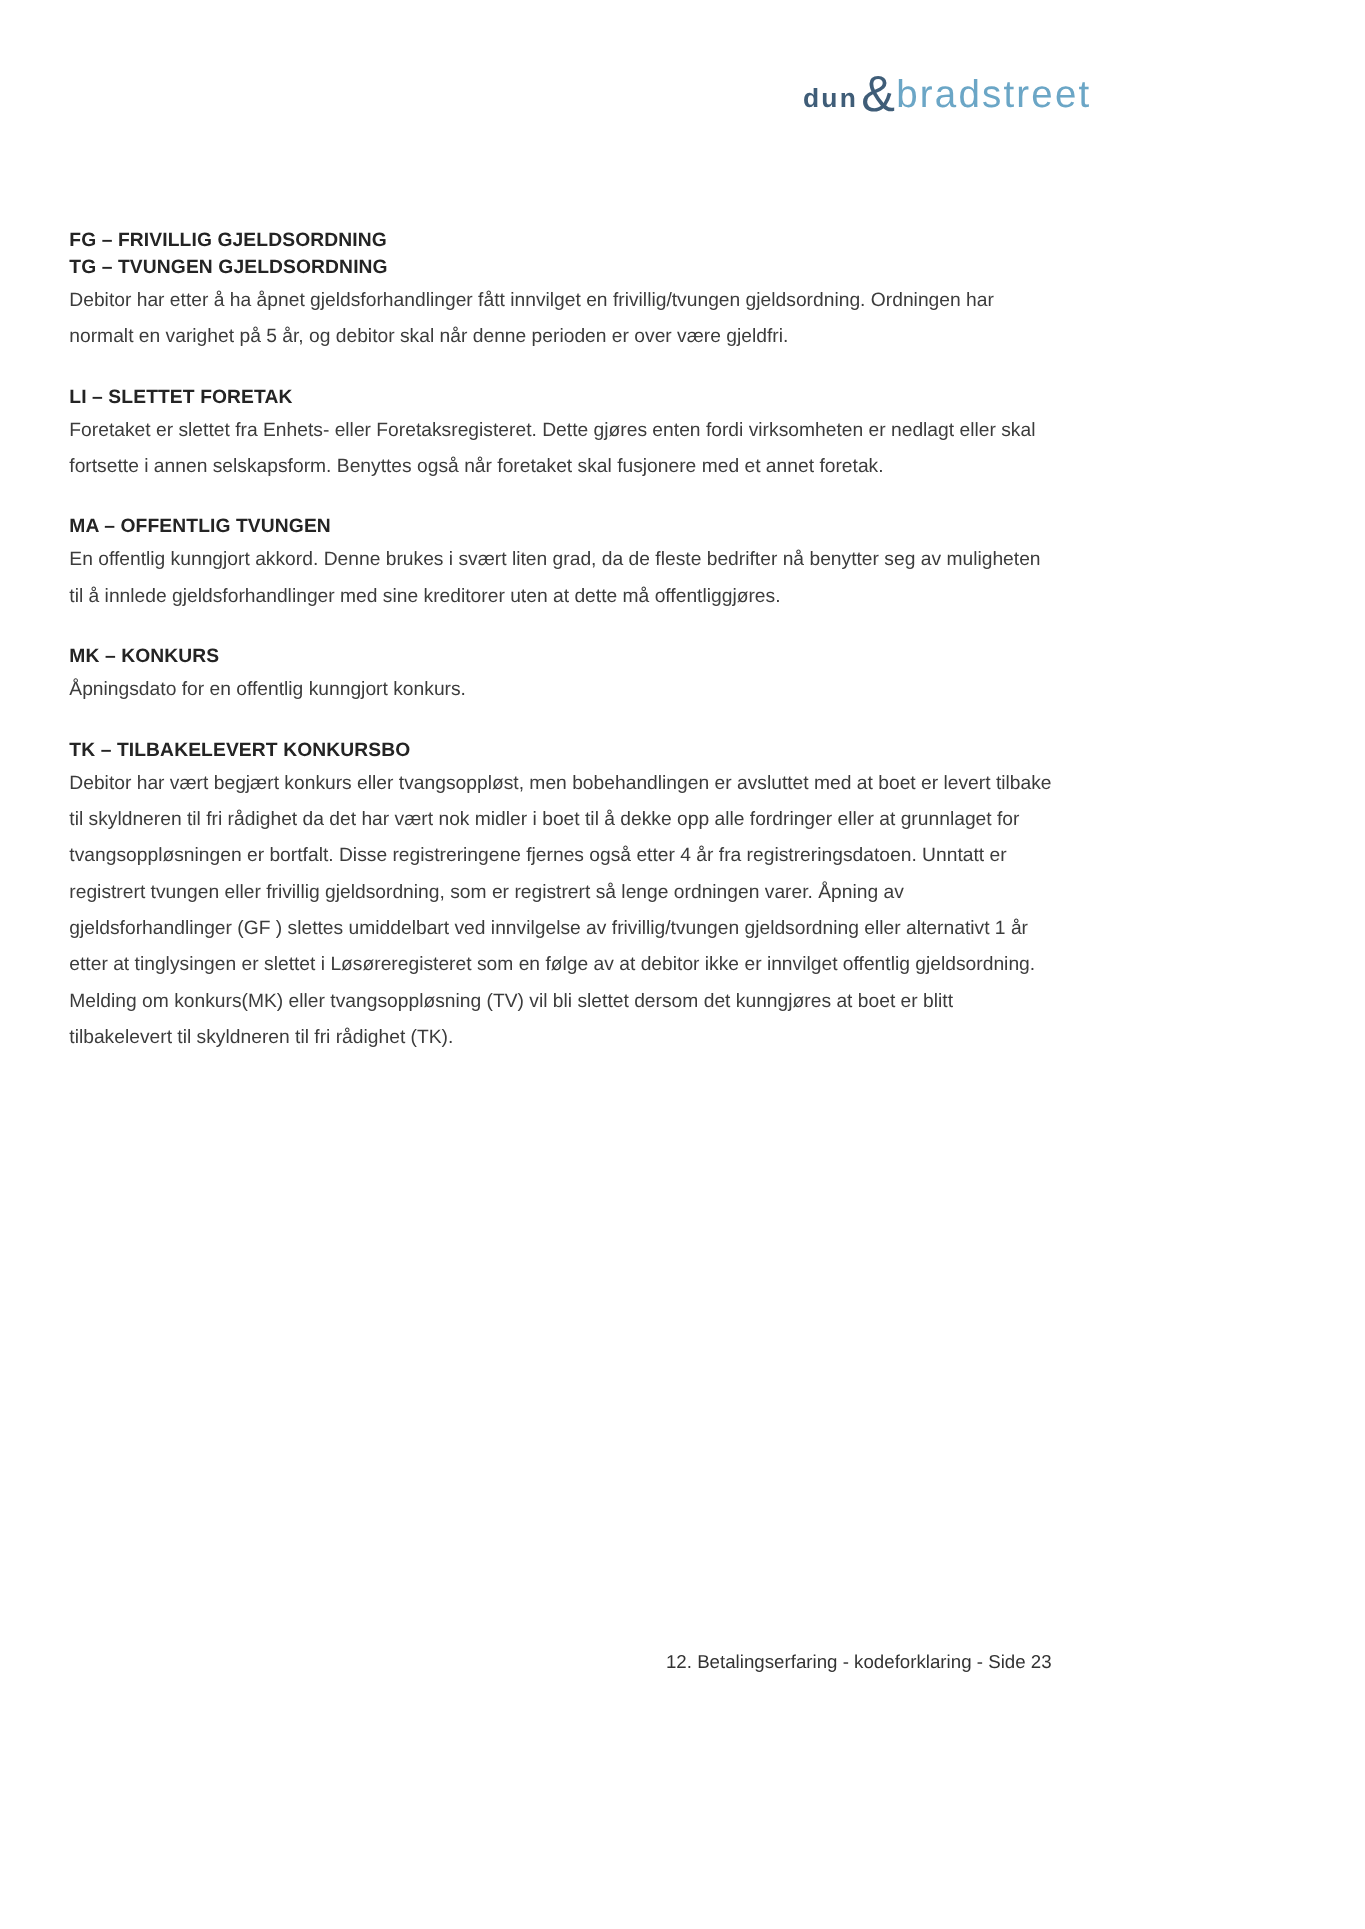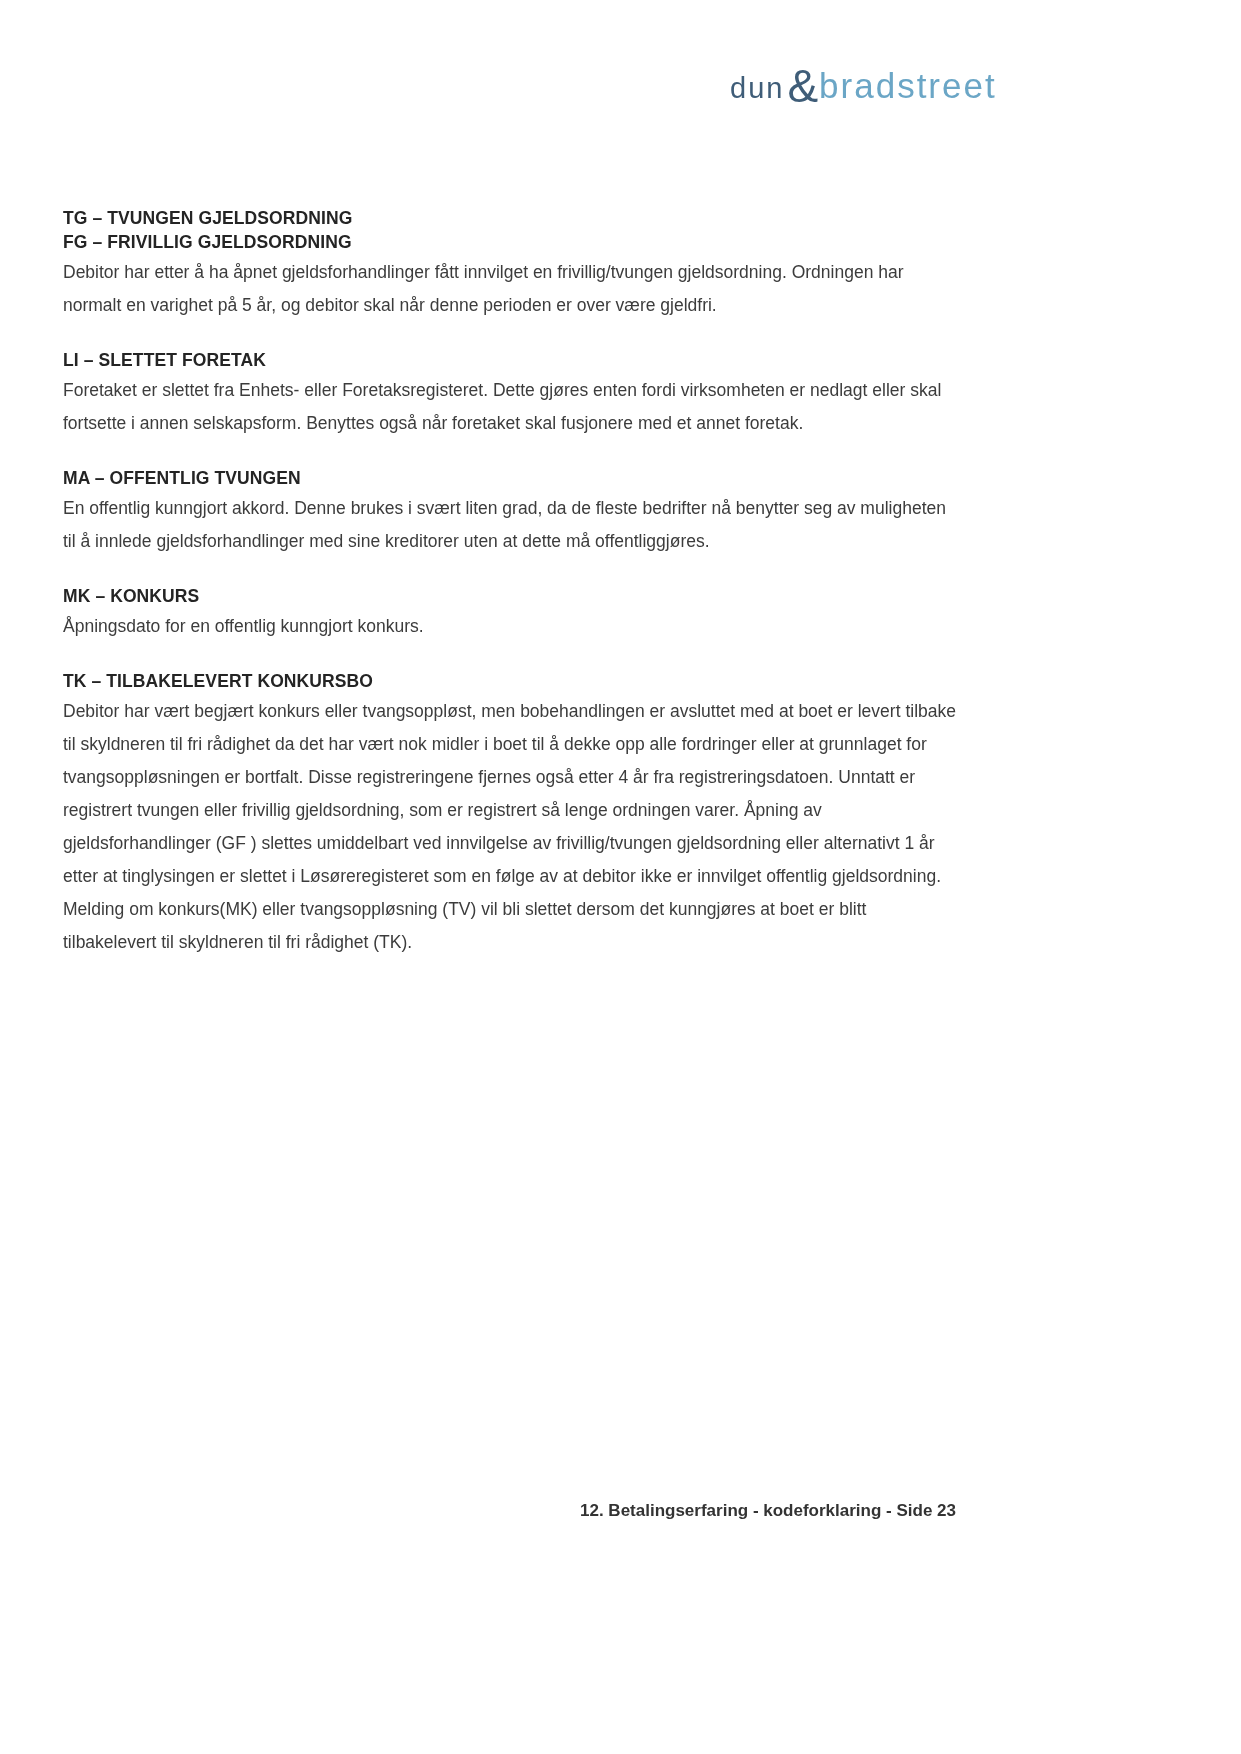--- a/index.html
+++ b/index.html
@@ -16,24 +16,24 @@
   .logo {
     position: absolute;
     top: 66px;
     left: 730px;
     display: flex;
     align-items: baseline;
     white-space: nowrap;
     user-select: none;
   }
   .logo .word1 {
-    font-size: 29px;
+    font-size: 24px;
     letter-spacing: 2px;
     color: #3f5d78;
-    font-weight: 400;
+    font-weight: 700;
   }
   .logo .amp {
     font-size: 46px;
     line-height: 0;
     color: #3f5d78;
     font-weight: 400;
     margin: 0 1px 0 3px;
     position: relative;
     top: 4px;
   }
@@ -68,39 +68,38 @@
   
   .footer {
     position: absolute;
     top: 1500px;
     left: 63px;
     width: 893px;
     text-align: right;
     font-size: 17px;
     color: #333333;
     line-height: 22px;
-    font-weight: bold;
   }
 </style>
 </head>
 <body>
 
 <div class="page">
 
   <div class="logo">
     <span class="word1">dun</span>
     <span class="amp">&amp;</span>
     <span class="word2">bradstreet</span>
   </div>
 
   <div class="content">
 
     <div class="section">
+      <div class="heading">FG – FRIVILLIG GJELDSORDNING</div>
       <div class="heading">TG – TVUNGEN GJELDSORDNING</div>
-      <div class="heading">FG – FRIVILLIG GJELDSORDNING</div>
       <p class="body">Debitor har etter å ha åpnet gjeldsforhandlinger fått innvilget en frivillig/tvungen gjeldsordning. Ordningen har normalt en varighet på 5 år, og debitor skal når denne perioden er over være gjeldfri.</p>
     </div>
 
     <div class="section">
       <div class="heading">LI – SLETTET FORETAK</div>
       <p class="body">Foretaket er slettet fra Enhets- eller Foretaksregisteret. Dette gjøres enten fordi virksomheten er nedlagt eller skal fortsette i annen selskapsform. Benyttes også når foretaket skal fusjonere med et annet foretak.</p>
     </div>
 
     <div class="section">
       <div class="heading">MA – OFFENTLIG TVUNGEN</div>

